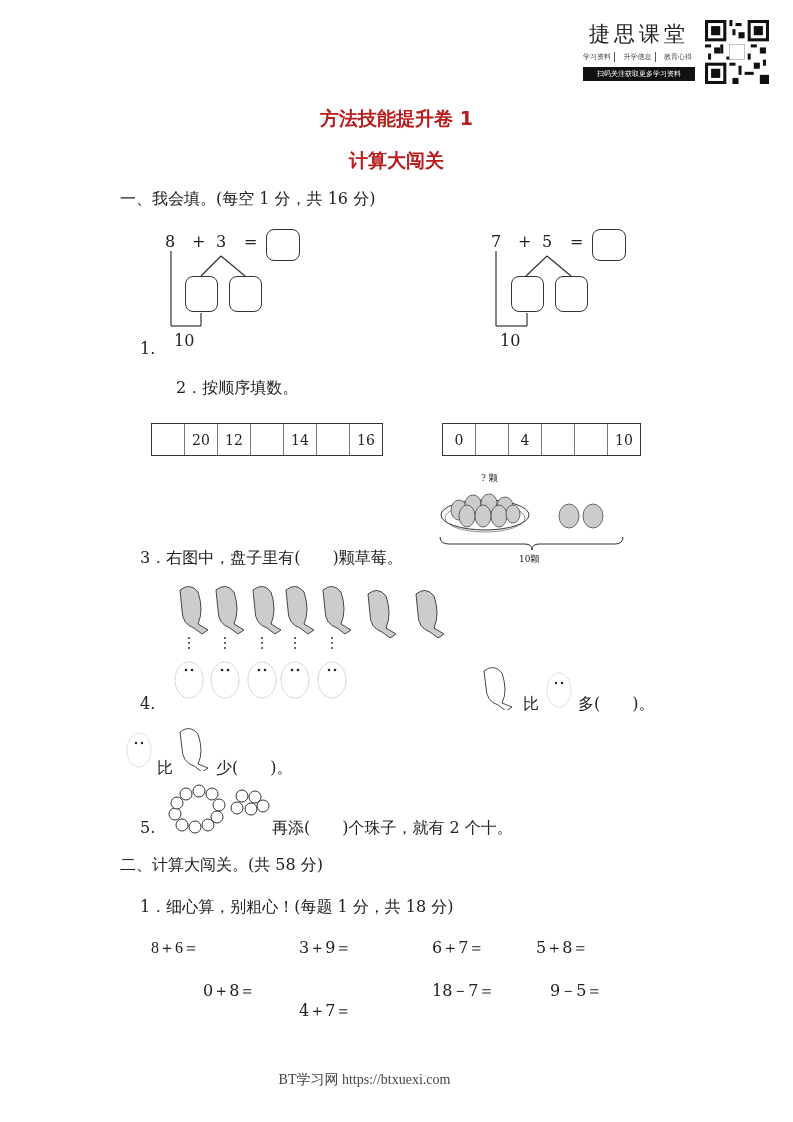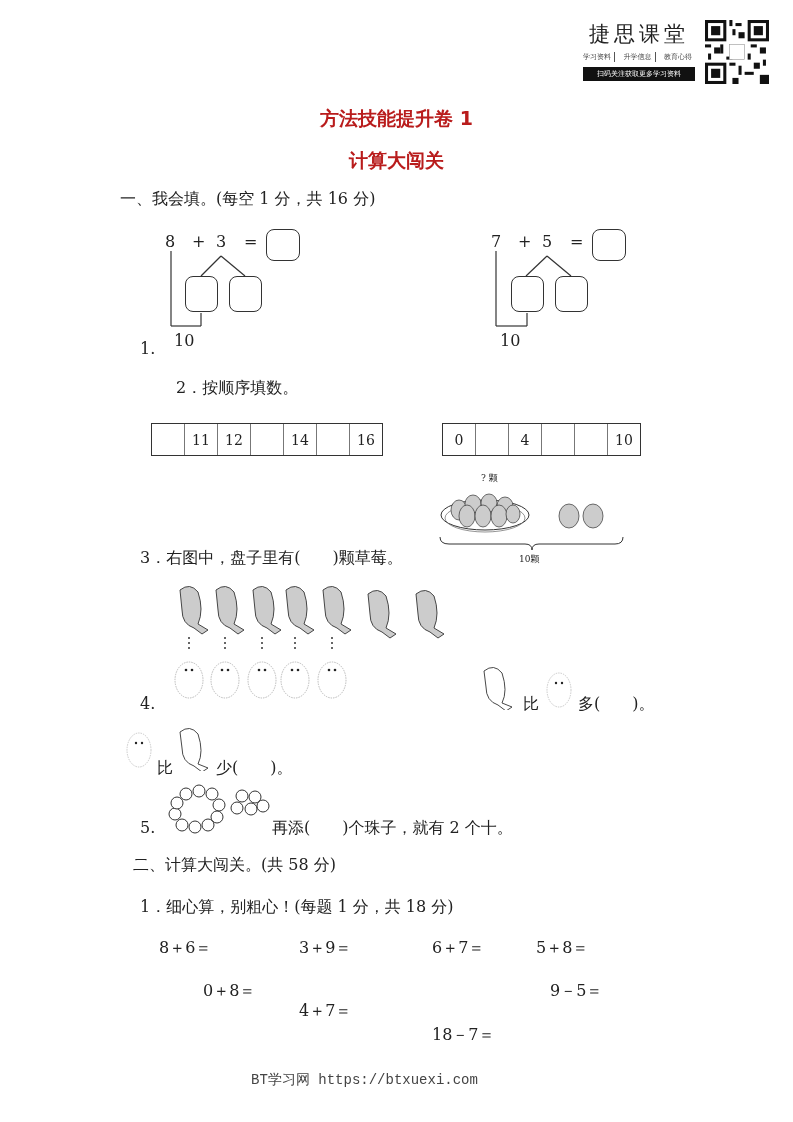--- a/index.html
+++ b/index.html
@@ -14,21 +14,21 @@
   .qr{left:705px;top:20px;width:64px;height:64px;}
   .title{left:0;width:793px;text-align:center;font-weight:bold;font-size:19px;font-family:"DejaVu Sans",sans-serif;color:#b91c1c;}
   .t1{top:106px;}
   .t2{top:148px;}
   .txt{font-size:16px;white-space:nowrap;}
   .box{border:1.3px solid #333;border-radius:8px;background:#fff;}
   .seq{display:flex;border:1.5px solid #333;}
   .seq div{width:32px;height:31px;border-right:1px solid #777;font-size:14px;display:flex;align-items:center;justify-content:center;}
   .seq div:last-child{border-right:none;}
   .calc{font-size:16px;}
-  .footer{left:0;width:729px;text-align:center;top:1071px;font-size:14px;color:#444;font-family:Liberation Mono, monospace;}
+  .footer{left:0;width:729px;text-align:center;top:1071px;font-size:14px;color:#444;font-family:Liberation Serif, serif;}
 </style>
 </head>
 <body>
 
 <div class="abs brand">
   <div class="brand-title">捷思课堂</div>
   <div class="brand-tags">
     <span>学习资料</span>
     <span>升学信息</span>
     <span>教育心得</span>
@@ -108,21 +108,21 @@
   <span class="abs txt" style="left:83px;top:7px;">=</span>
   <div class="abs box" style="left:105px;top:4px;width:32px;height:30px;"></div>
   <div class="abs box" style="left:24px;top:51px;width:31px;height:34px;"></div>
   <div class="abs box" style="left:68px;top:51px;width:31px;height:34px;"></div>
   <span class="abs txt" style="left:13px;top:106px;">10</span>
 </div>
 
 <div class="abs txt" style="left:140px;top:378px;margin-left:36px;">2．按顺序填数。</div>
 <div class="abs seq" style="left:151px;top:423px;">
   <div></div>
-  <div>11</div>
+  <div>20</div>
   <div>12</div>
   <div></div>
   <div>14</div>
   <div></div>
   <div>16</div>
 </div>
 <div class="abs seq" style="left:442px;top:423px;">
   <div>0</div>
   <div></div>
   <div>4</div>
@@ -241,26 +241,26 @@
     <circle cx="79" cy="12" r="6"></circle>
       <circle cx="92" cy="13" r="6"></circle>
       <circle cx="74" cy="24" r="6"></circle>
       <circle cx="88" cy="25" r="6"></circle>
       <circle cx="100" cy="22" r="6"></circle>
   </g>
 </svg>
 <span class="abs txt" style="left:140px;top:818px;">5.</span>
 <span class="abs txt" style="left:272px;top:818px;">再添(　　)个珠子，就有 2 个十。</span>
 
-<div class="abs txt" style="left:120px;top:855px;margin-left:13px;">二、计算大闯关。(共 58 分)</div>
+<div class="abs txt" style="left:120px;top:855px;">二、计算大闯关。(共 58 分)</div>
 <div class="abs txt" style="left:140px;top:897px;">1．细心算，别粗心！(每题 1 分，共 18 分)</div>
 
-<span class="abs calc" style="left:159px;top:938px;">8＋6＝</span>
+<span class="abs calc" style="left:151px;top:938px;font-family:Liberation Serif, serif;">8＋6＝</span>
 <span class="abs calc" style="left:299px;top:938px;">3＋9＝</span>
 <span class="abs calc" style="left:432px;top:938px;">6＋7＝</span>
 <span class="abs calc" style="left:536px;top:938px;">5＋8＝</span>
 
 <span class="abs calc" style="left:167px;top:981px;margin-left:36px;">0＋8＝</span>
 <span class="abs calc" style="left:299px;top:981px;margin-top:20px;">4＋7＝</span>
-<span class="abs calc" style="left:432px;top:981px;margin-top:44px;">18－7＝</span>
+<span class="abs calc" style="left:432px;top:981px;">18－7＝</span>
 <span class="abs calc" style="left:536px;top:981px;margin-left:14px;">9－5＝</span>
 
 <div class="abs footer">BT学习网 https://btxuexi.com</div>
 
 </body></html>

